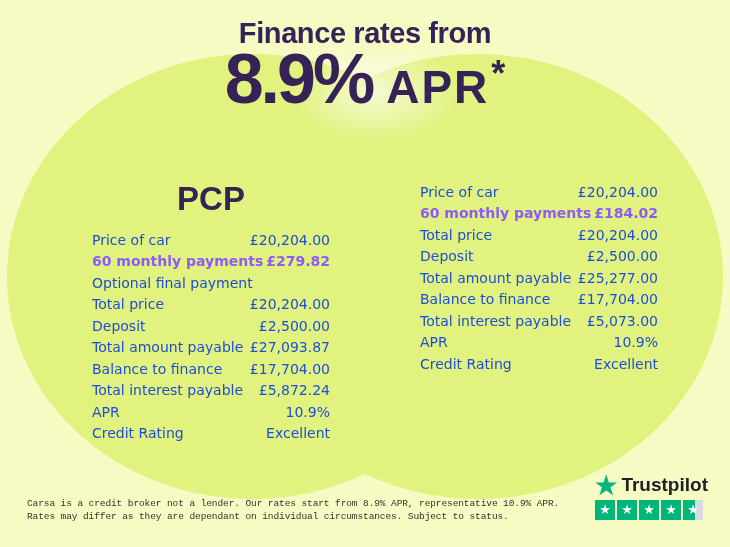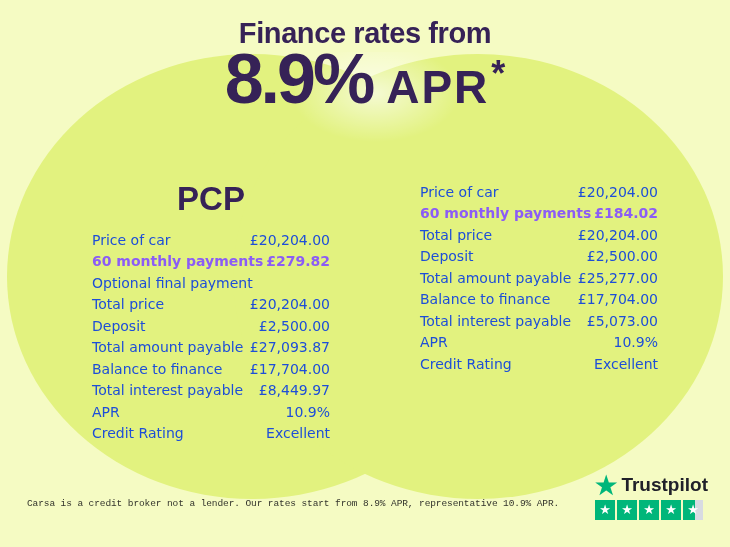--- a/index.html
+++ b/index.html
@@ -118,21 +118,21 @@
       <div class="row">
           <span class="lbl">Total amount payable</span>
           <span class="val">£27,093.87</span>
         </div>
       <div class="row">
           <span class="lbl">Balance to finance</span>
           <span class="val">£17,704.00</span>
         </div>
       <div class="row">
           <span class="lbl">Total interest payable</span>
-          <span class="val">£8,449.97</span>
+          <span class="val">£5,872.24</span>
         </div>
       <div class="row">
           <span class="lbl">APR</span>
           <span class="val">10.9%</span>
         </div>
       <div class="row">
           <span class="lbl">Credit Rating</span>
           <span class="val">Excellent</span>
         </div>
     </div>
@@ -174,20 +174,21 @@
         </div>
       <div class="row">
           <span class="lbl">Credit Rating</span>
           <span class="val">Excellent</span>
         </div>
     </div>
   </section>
 
   <p class="disclaimer">
     <span>Carsa is a credit broker not a lender. Our rates start from 8.9% APR, representative 10.9% APR.</span><br>
+    <span>Rates may differ as they are dependant on individual circumstances. Subject to status.</span>
   </p>
 
   <div class="trustpilot">
     <div class="tp-logo">
       <span class="tp-star">★</span>
       <span>Trustpilot</span>
     </div>
     <div class="tp-rating">
       <span class="tp-box">★</span>
       <span class="tp-box">★</span>

